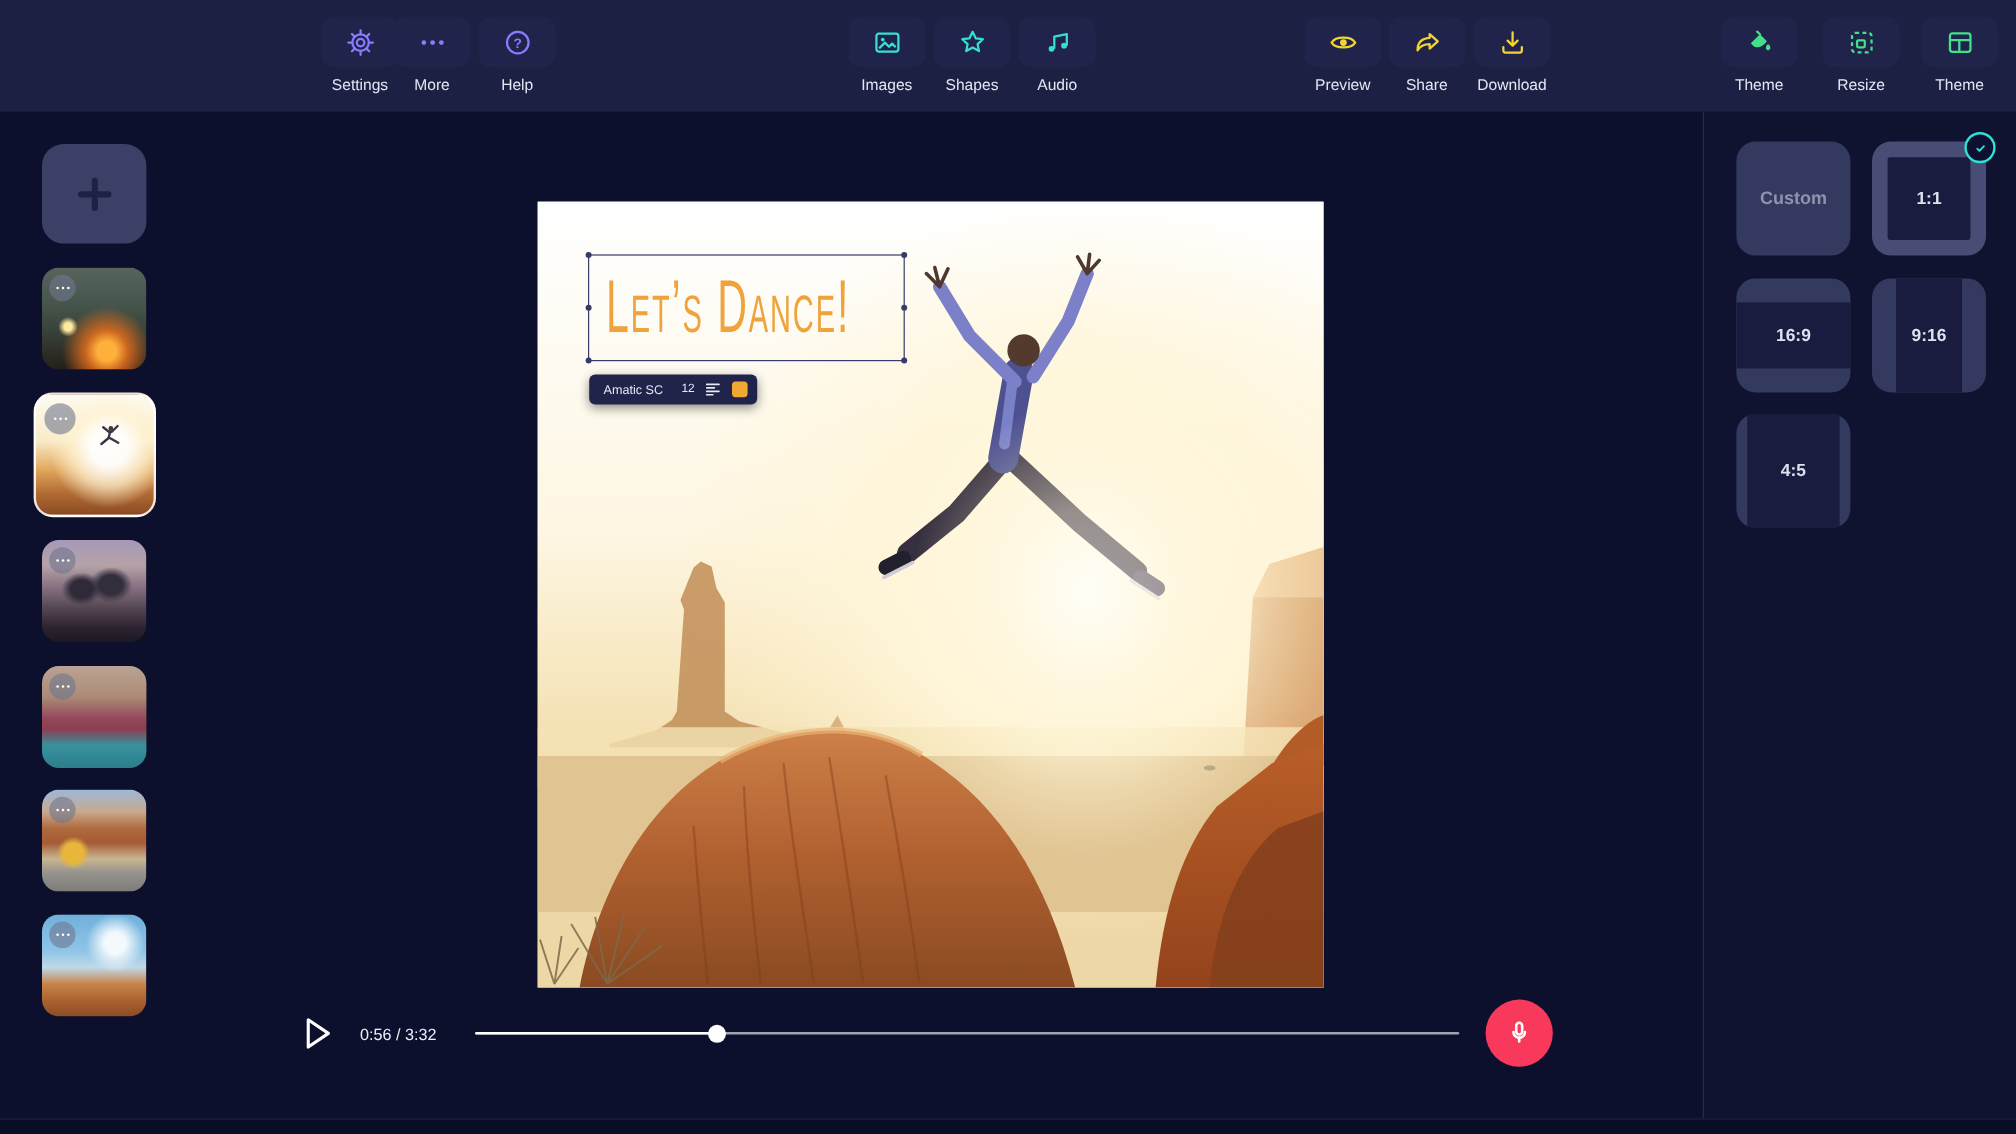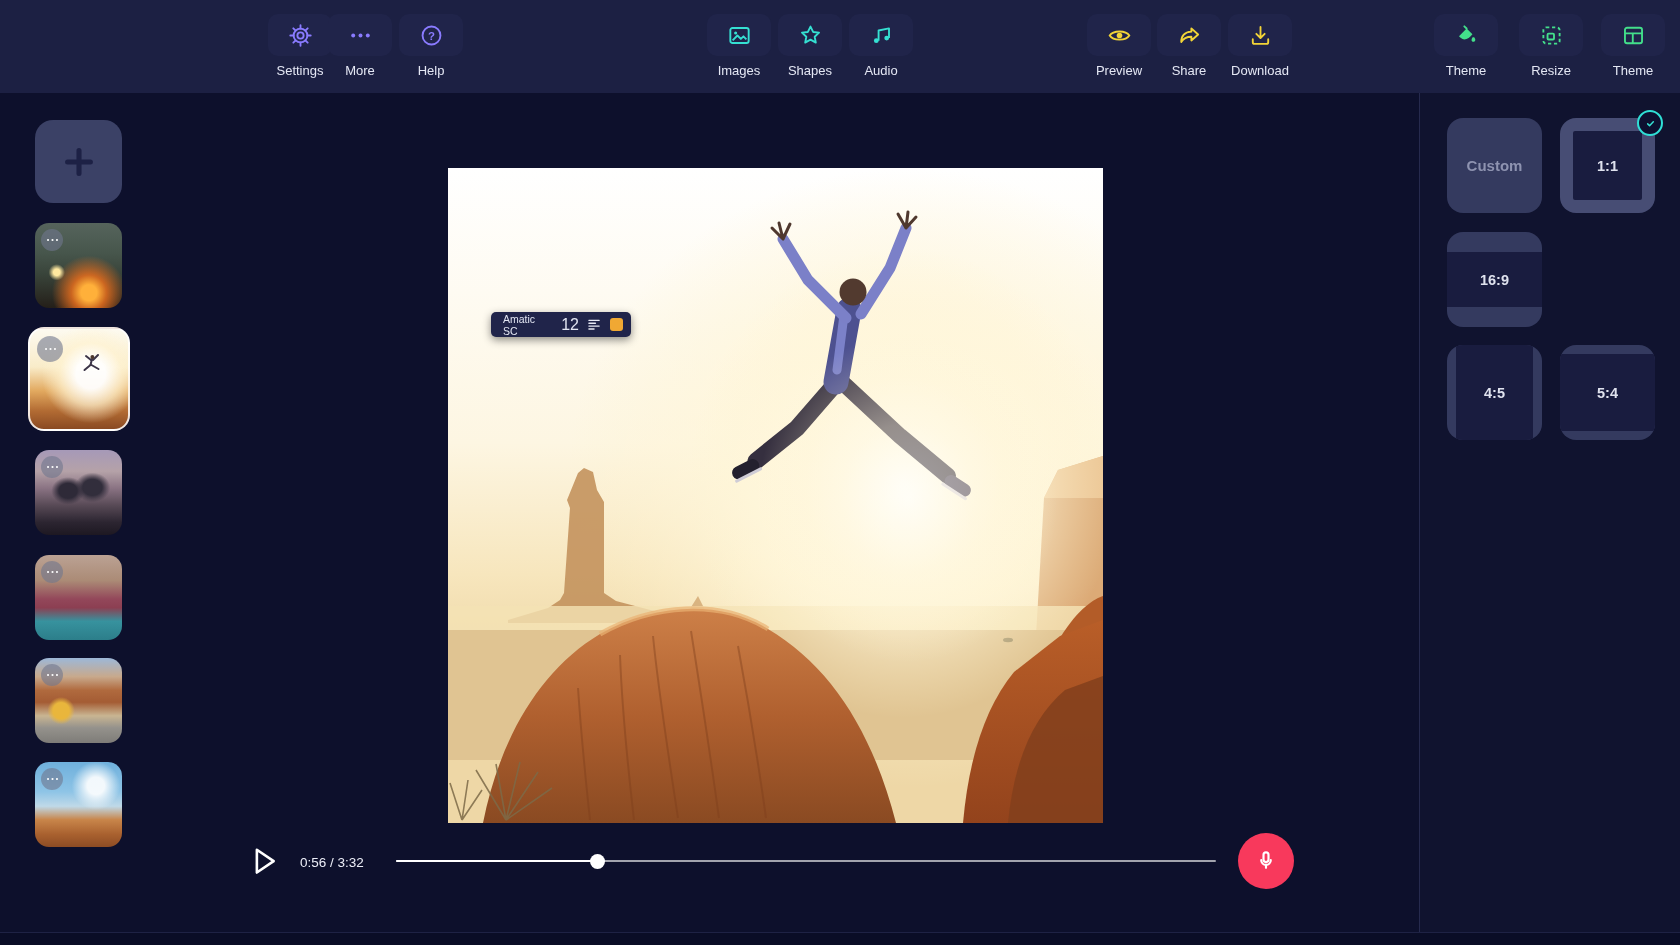--- a/index.html
+++ b/index.html
@@ -36,21 +36,21 @@
   
   .canvas{position:absolute;left:448px;top:168px;width:655px;height:655px;background:#fdf8ea;}
   .canvas svg.scene{position:absolute;left:0;top:0;}
   .textbox{position:absolute;left:42px;top:44px;width:264px;height:89px;border:1.5px solid #353c68;display:flex;align-items:center;}
   .text-overlay{display:inline-block;font-size:44px;font-weight:500;font-variant:small-caps;letter-spacing:2px;color:#f0a23b;transform:scale(.78,1.42);transform-origin:14px center;white-space:nowrap;padding-left:14px;}
   .handle{position:absolute;width:5px;height:5px;border-radius:50%;background:#353c68;}
   .h-tl{left:-3px;top:-3px;} .h-tr{right:-3px;top:-3px;} .h-bl{left:-3px;bottom:-3px;} .h-br{right:-3px;bottom:-3px;}
   .h-ml{left:-3px;top:calc(50% - 2.5px);} .h-mr{right:-3px;top:calc(50% - 2.5px);}
   .mini-toolbar{position:absolute;left:43px;top:144px;width:140px;height:25px;background:#20244a;border-radius:5px;box-shadow:0 3px 9px rgba(0,0,0,.45);display:flex;align-items:center;padding:0 8px 0 12px;gap:9px;}
   .mt-font{flex:1;font-size:10.5px;color:#e2e5f2;}
-  .mt-size{font-size:16px;color:#e2e5f2;}
+  .mt-size{font-size:10px;color:#e2e5f2;}
   .mt-swatch{width:13px;height:13px;border-radius:3px;background:#f0a833;}
 
   
   .play-btn{position:absolute;left:252px;top:846px;width:26px;height:30px;cursor:pointer;}
   .time{position:absolute;left:300px;top:855px;font-size:13.5px;color:#eceef8;}
   .track{position:absolute;left:396px;top:852px;width:820px;height:18px;cursor:pointer;}
   .track-rest{position:absolute;left:0;top:8px;width:100%;height:2px;background:rgba(255,255,255,.62);border-radius:2px;}
   .track-played{position:absolute;left:0;top:8px;height:2px;background:#ffffff;border-radius:2px;}
   .track-thumb{position:absolute;top:2px;width:15px;height:15px;margin-left:-7px;border-radius:50%;background:#ffffff;}
   .mic-btn{position:absolute;left:1238px;top:833px;width:56px;height:56px;border-radius:50%;background:#f8395c;display:flex;align-items:center;justify-content:center;cursor:pointer;}
@@ -378,20 +378,29 @@
       </g>
       <path d="M612 470 C630 440 648 430 655 428 L655 470 Z" fill="#b35c28"></path>
       <path d="M515 655 C521 588 538 538 566 504 L612 468 L655 452 L655 655 Z" fill="url(#rockR)"></path>
       <path d="M560 655 C566 592 586 548 617 522 L655 508 L655 655 Z" fill="#83401c" opacity=".85"></path>
       <g stroke="#7d6a48" stroke-width="1.6" opacity=".85" fill="none">
         <path d="M58 652 L28 602 M58 652 L48 596 M58 652 L72 594 M58 652 L90 604 M58 652 L104 620"></path>
         <path d="M14 652 L2 615 M14 652 L20 612 M14 652 L34 622"></path>
       </g>
     </svg>
 
+    <div class="textbox">
+      <span class="text-overlay">Let’s Dance!</span>
+      <span class="handle h-tl"></span>
+      <span class="handle h-tr"></span>
+      <span class="handle h-bl"></span>
+      <span class="handle h-br"></span>
+      <span class="handle h-ml"></span>
+      <span class="handle h-mr"></span>
+    </div>
 
     <div class="mini-toolbar">
       <span class="mt-font">Amatic SC</span>
       <span class="mt-size">12</span>
       <span style="display:flex;align-items:center;">
         <svg width="13" height="11" viewBox="0 0 14 11">
             <g stroke="#e7e9f5" stroke-width="1.5" stroke-linecap="round" fill="none">
               <path d="M1 1h11M1 4.1h7M1 7.2h11M1 10.3h5.5"></path>
             </g>
           </svg>
@@ -441,30 +450,30 @@
       </span>
     </div>
 
     <div class="ratio" style="left:27px;top:139px">
       <div class="ratio-clip">
           <span class="band band-h"></span>
         </div>
       <span class="ratio-label">16:9</span>
     </div>
 
+    <div class="ratio" style="left:140px;top:139px">
+      <div class="ratio-clip">
+          <span class="band band-v"></span>
+        </div>
+      <span class="ratio-label">9:16</span>
+    </div>
 
     <div class="ratio" style="left:27px;top:252px">
       <div class="ratio-clip">
           <span class="band band-v-wide"></span>
         </div>
       <span class="ratio-label">4:5</span>
     </div>
 
-    <div class="ratio" style="left:140px;top:252px">
-      <div class="ratio-clip">
-          <span class="band band-h-tall"></span>
-        </div>
-      <span class="ratio-label">5:4</span>
-    </div>
   </div>
 
   <div class="bottom-strip"></div>
 </div>
 
 </body></html>

